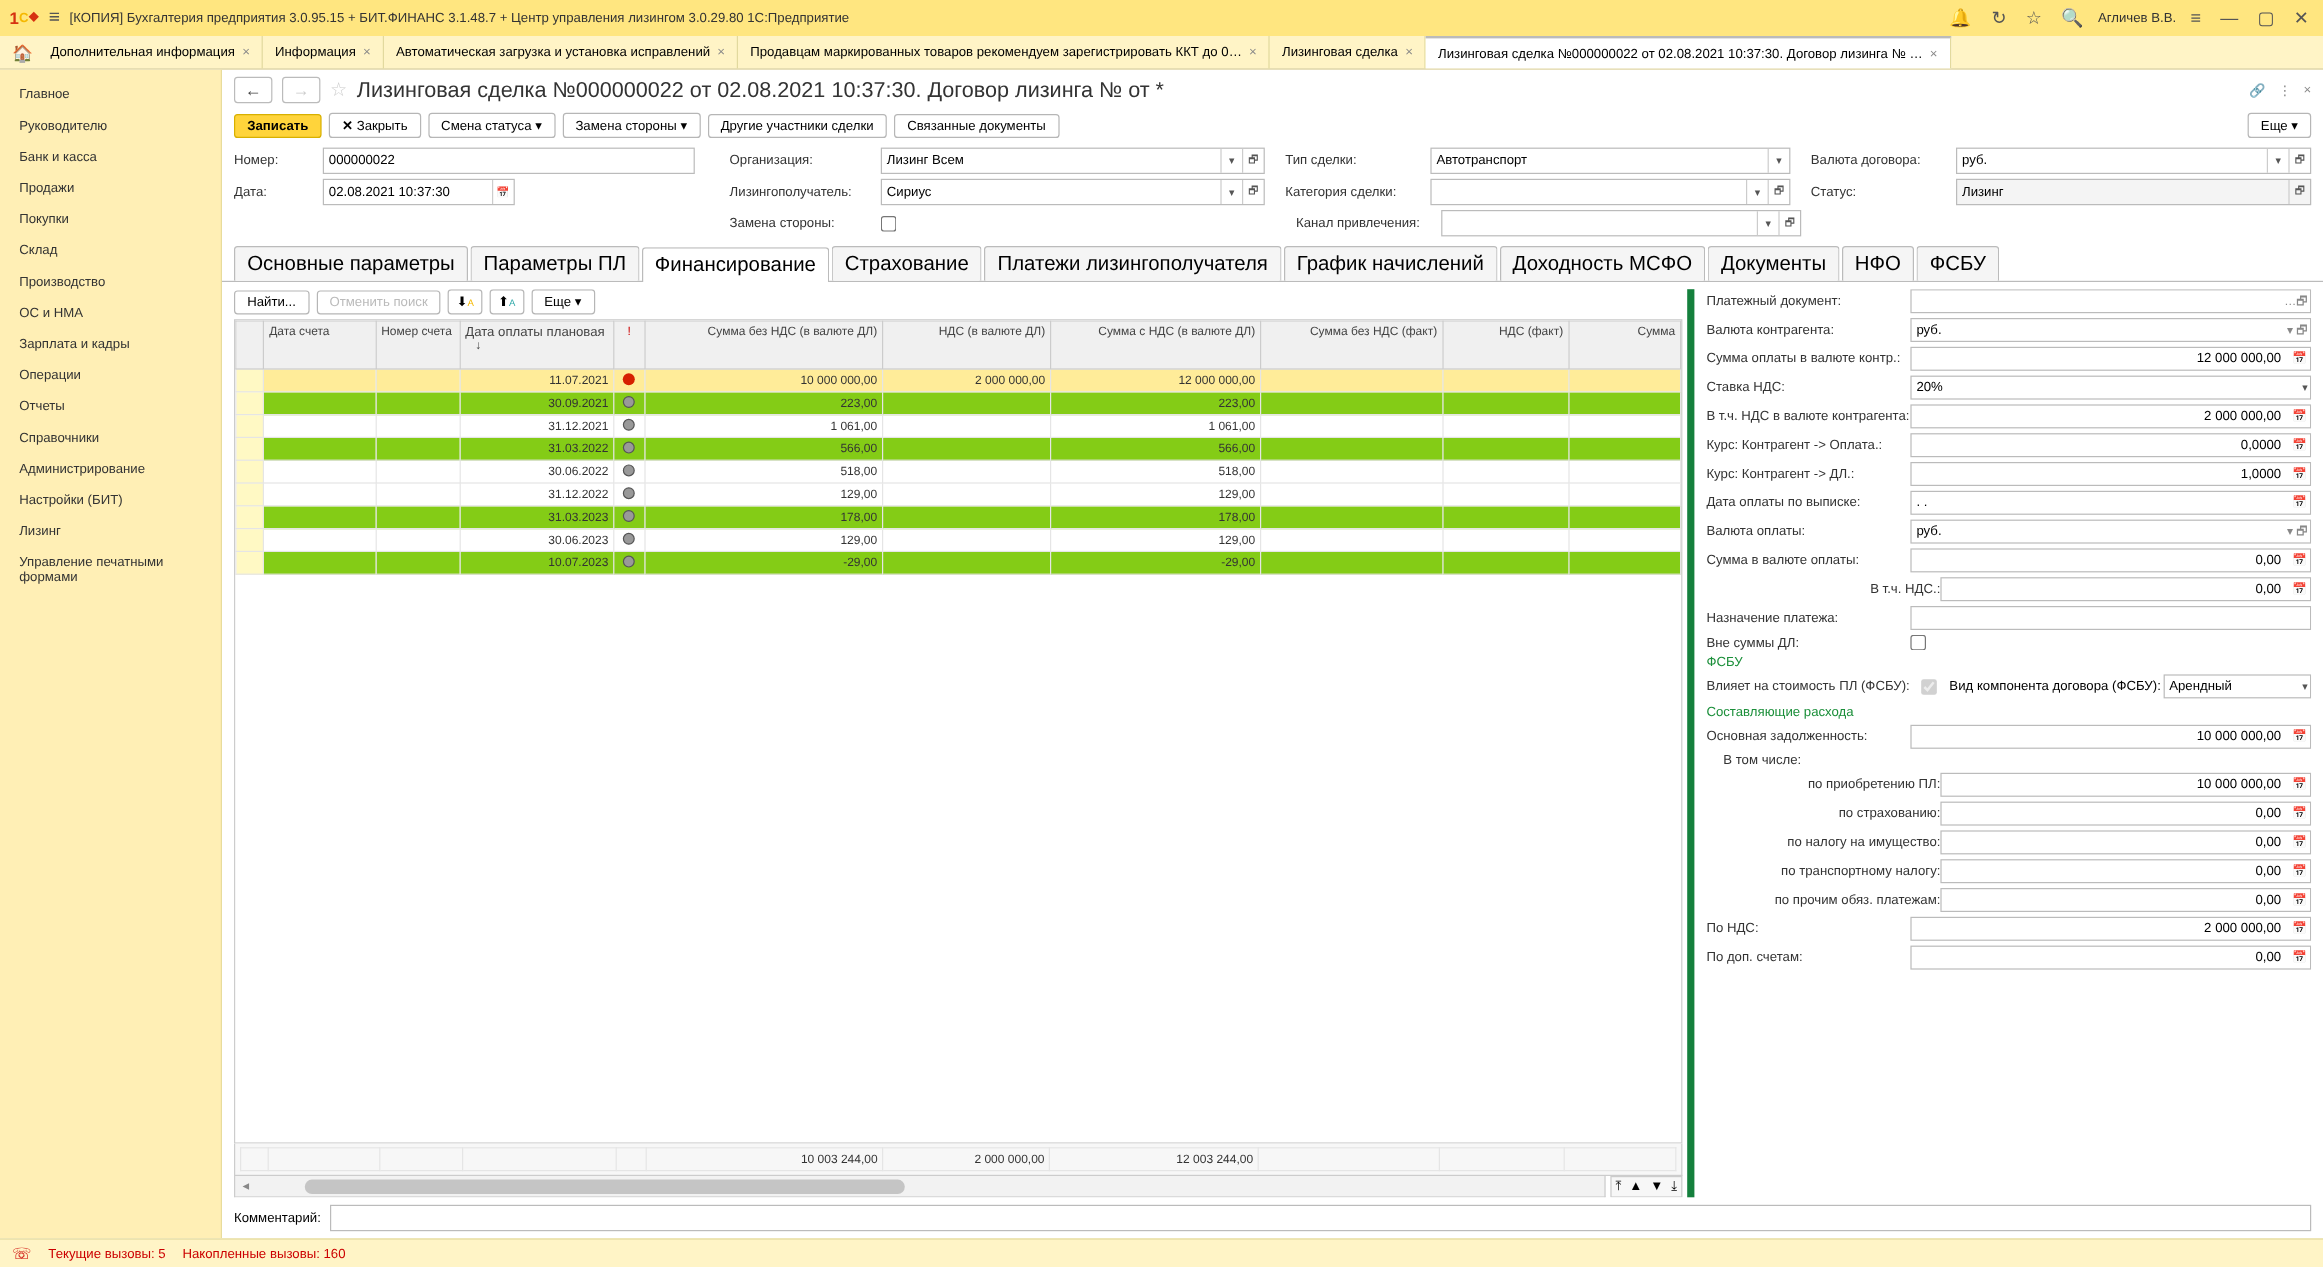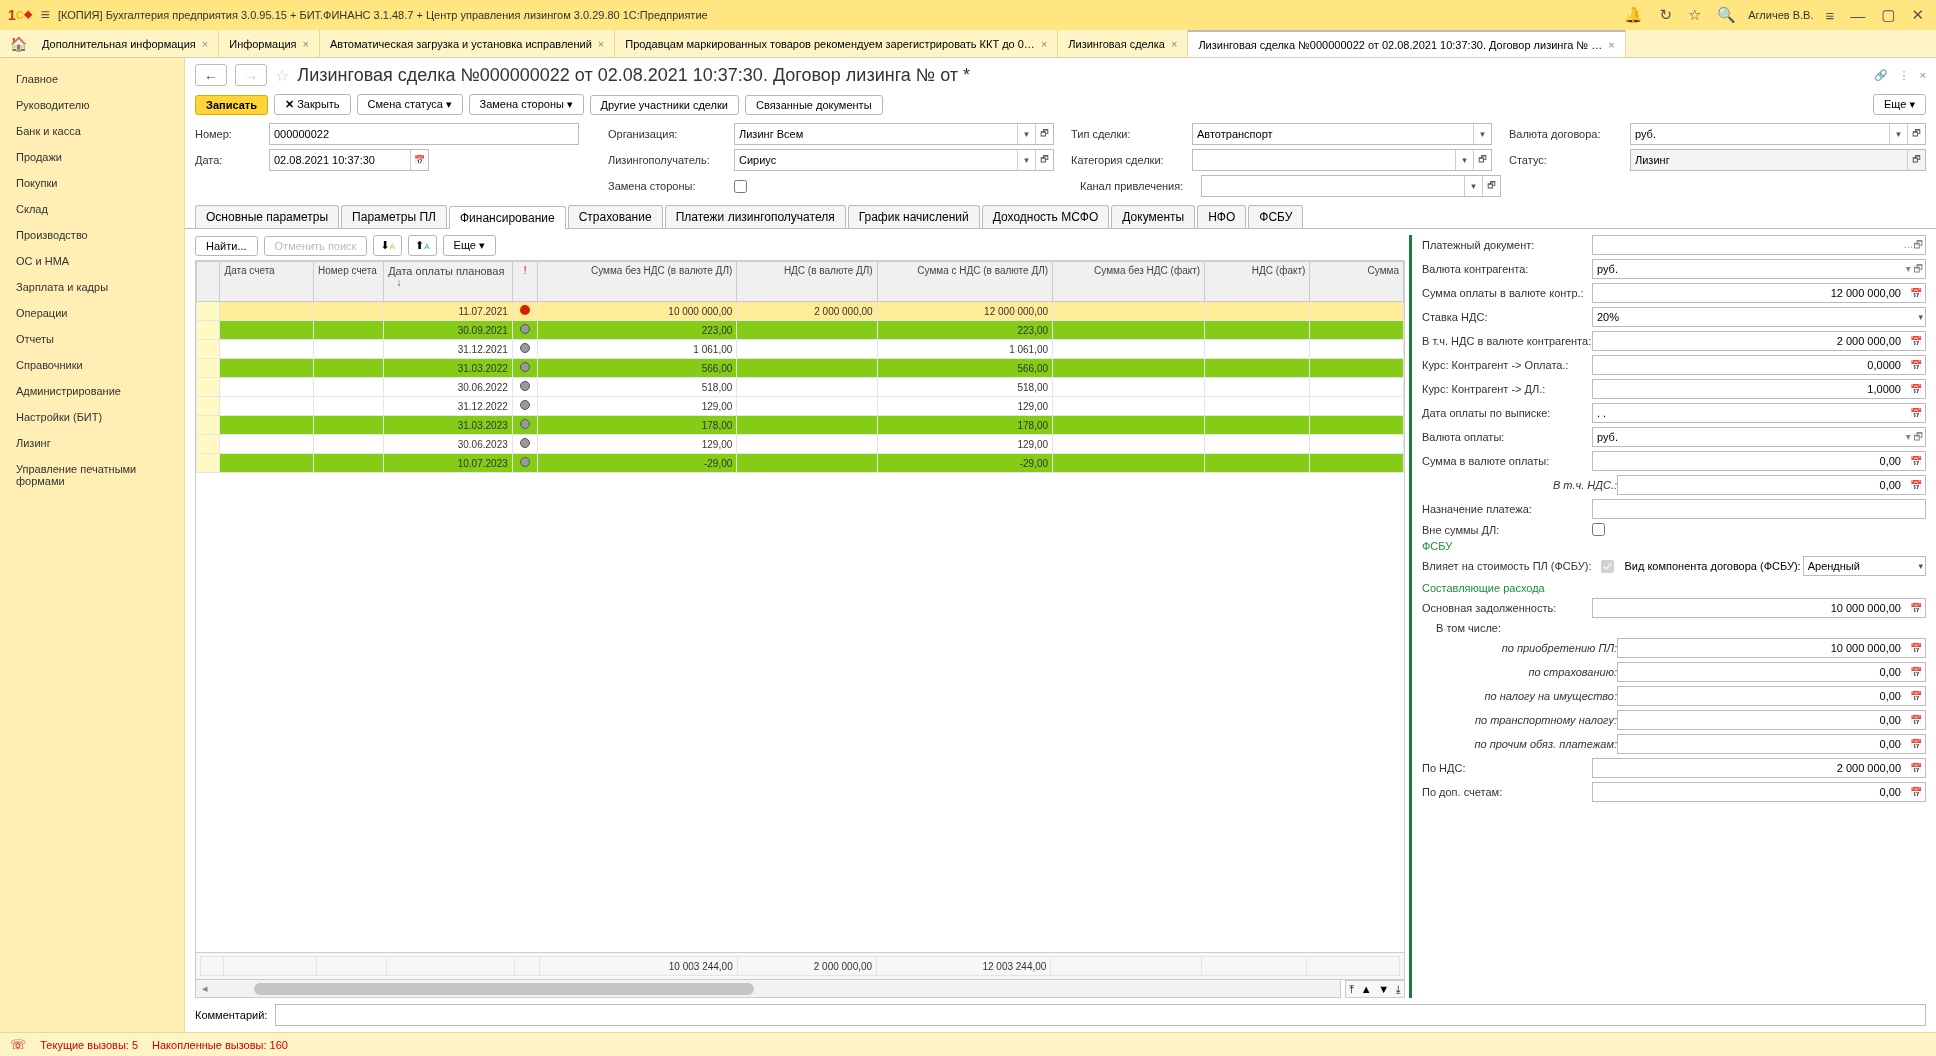--- a/index.html
+++ b/index.html
@@ -38,46 +38,46 @@
 .formrow { display:flex; gap:8px; margin-bottom:4px; align-items:center; }
 .lbl { width:68px; color:#333; font-size:11px; }
 .lbl2 { width:120px; color:#333; font-size:11px; text-align:left; }
 .lbl3 { width:115px; color:#333; font-size:11px; text-align:left; }
 .inp { border:1px solid #bbb; height:22px; padding:0 4px; font-size:11px; background:#fff; display:flex; align-items:center; position:relative; }
 .inp .dd { position:absolute; right:0; top:0; height:100%; display:flex; }
 .inp .dd span { border-left:1px solid #ccc; width:18px; display:flex; align-items:center; justify-content:center; font-size:9px; color:#555; cursor:pointer; }
 .col { display:flex; align-items:center; gap:6px; }
 
 .doctabs { padding:0 10px; margin-top:4px; display:flex; border-bottom:1px solid #bbb; }
-.doctabs .dtab { border:1px solid #bbb; border-bottom:none; padding:4px 10px; margin-right:2px; border-radius:3px 3px 0 0; background:#f5f5f5; cursor:pointer; font-size:12px; }
+.doctabs .dtab { border:1px solid #bbb; border-bottom:none; padding:4px 10px; margin-right:2px; border-radius:3px 3px 0 0; background:#f5f5f5; cursor:pointer; font-size:17px; }
 .doctabs .dtab.active { background:#fff; position:relative; top:1px; }
 
 .gridwrap { flex:1; display:flex; padding:6px 10px 0 10px; gap:4px; overflow:hidden; }
-.gridpane { flex:1; display:flex; flex-direction:column; overflow:hidden; border-right:3px solid #15803d; padding-right:4px; }
+.gridpane { flex:1; display:flex; flex-direction:column; overflow:hidden; border-right:6px solid #15803d; padding-right:4px; }
 .gridtools { display:flex; gap:6px; margin-bottom:4px; align-items:center; }
 .gridtbl { flex:1; border:1px solid #ccc; overflow:auto; }
 table { border-collapse:collapse; width:100%; }
 th { background:#f0f0f0; border:1px solid #ccc; padding:3px 4px; font-weight:normal; color:#444; font-size:10px; text-align:left; height:40px; vertical-align:top; }
 td { border:1px solid #e5e5e5; padding:2px 4px; height:19px; font-size:10px; color:#333; }
 td.r, th.r { text-align:right; }
 td.c, th.c { text-align:center; }
 tr.sel td { background:#ffec99; }
 tr.even td { background:#84cc16; }
 .dot { width:10px; height:10px; border-radius:50%; display:inline-block; }
 .dot.red { background:#d62000; }
 .dot.gray { background:#999; border:1px solid #555; }
 .totals { border:1px solid #ccc; border-top:none; background:#f7f7f7; padding:3px 4px; font-size:10px; }
 .hscroll { border:1px solid #ccc; border-top:none; height:18px; background:#f2f2f2; display:flex; align-items:center; }
 .hscroll .thumb { height:12px; background:#c5c5c5; border-radius:6px; margin-left:40px; width:500px; }
 .sidectrl { width:60px; background:#f7f7f7; border:1px solid #ccc; margin-left:4px; display:flex; align-items:center; justify-content:space-around; font-size:10px; }
 
 .sidepane { width:510px; padding-left:6px; font-size:11px; overflow:auto; }
 .sidepane .srow { display:flex; align-items:center; margin-bottom:4px; }
 .sidepane .sl { width:170px; color:#333; }
-.sidepane .sl.indent { padding-left:20px; text-align:right; width:195px;font-style:italic; }
+.sidepane .sl.indent { padding-left:20px; text-align:right; width:195px; }
 .sidepane .sv { flex:1; }
 .sidepane .sinp { border:1px solid #bbb; height:20px; background:#fff; display:flex; align-items:center; padding:0 4px; font-size:11px; position:relative; }
 .sidepane .sinp.r { justify-content:flex-end; padding-right:24px; }
 .sidepane .sinp .ic { position:absolute; right:2px; font-size:10px; color:#888; }
 .sidepane .sinp .dd2 { position:absolute; right:2px; font-size:9px; color:#555; }
 .green { color:#1b8f3a; font-weight:normal; }
 
 .commentrow { padding:6px 10px; display:flex; gap:8px; align-items:center; }
 .commentrow .cinp { flex:1; border:1px solid #bbb; height:22px; }
 

